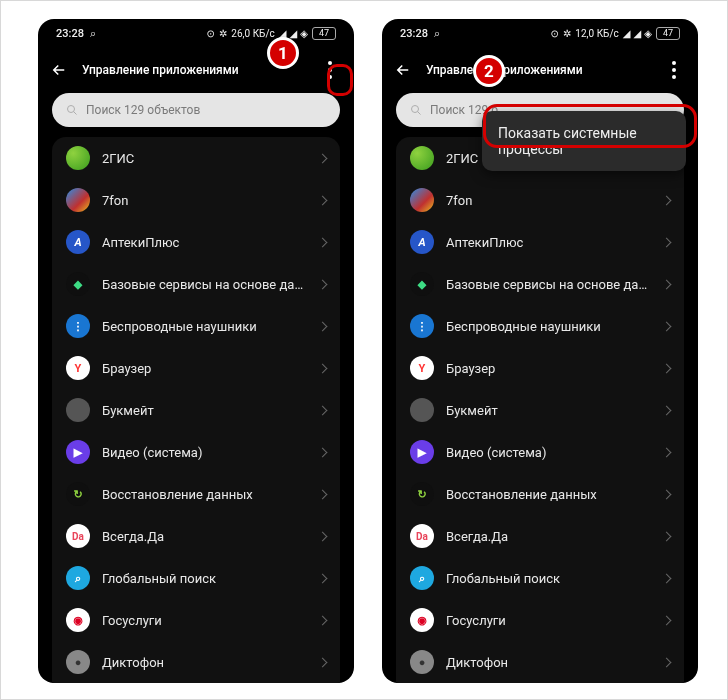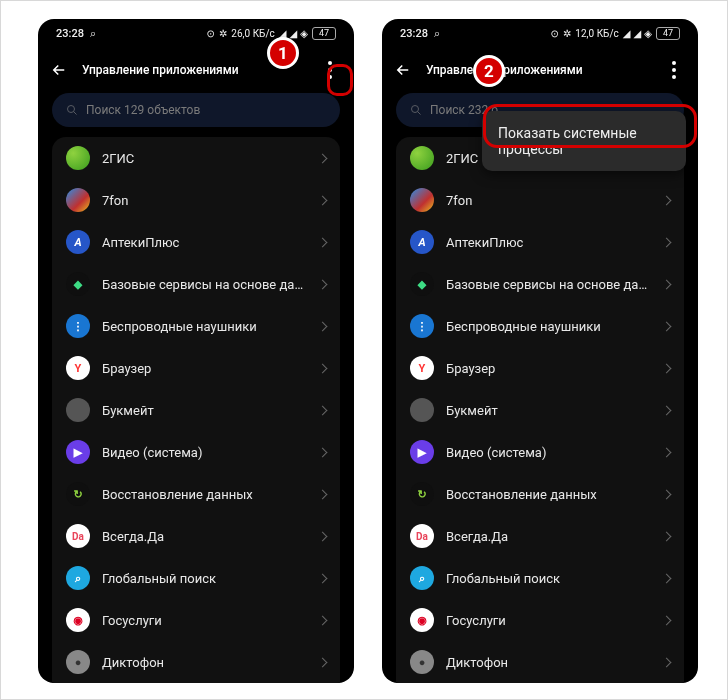--- a/index.html
+++ b/index.html
@@ -49,21 +49,21 @@
   padding: 0 12px;
   gap: 14px;
 }
 .back-arrow { width: 18px; height: 18px; display: flex; align-items: center; justify-content: center; cursor: pointer; }
 .header-title { font-size: 12px; font-weight: 500; flex: 1; color: #fff; }
 .more-dots { width: 24px; height: 24px; display: flex; flex-direction: column; align-items: center; justify-content: center; gap: 3px; cursor: pointer; }
 .dot { width: 4px; height: 4px; background: #fff; border-radius: 50%; }
 
 .search-wrap { padding: 0 14px 10px; }
 .search-box {
-  background: #0f172a;
+  background: #e5e5e5;
   border-radius: 18px;
   height: 34px;
   display: flex;
   align-items: center;
   padding: 0 14px;
   gap: 8px;
   color: #7a7a7a;
   font-size: 12px;
 }
 .search-icon-svg { width: 12px; height: 12px; opacity: 0.6; }
@@ -288,21 +288,21 @@
           <div class="dot"></div>
           <div class="dot"></div>
     </div>
   </div>
   <div class="search-wrap">
     <div class="search-box">
       <svg class="search-icon-svg" viewBox="0 0 24 24" fill="none" stroke="#888" stroke-width="2">
             <circle cx="10" cy="10" r="7"></circle>
             <path d="M21 21l-6-6"></path>
           </svg>
-      <span>Поиск 232 о</span>
+      <span>Поиск 129 о</span>
     </div>
   </div>
   <div class="list">
         <div class="row">
           <div class="app-icon ic-2gis"></div>
           <div class="app-name">2ГИС</div>
           <div class="chev"></div>
         </div>
         <div class="row">
           <div class="app-icon ic-7fon"></div>

